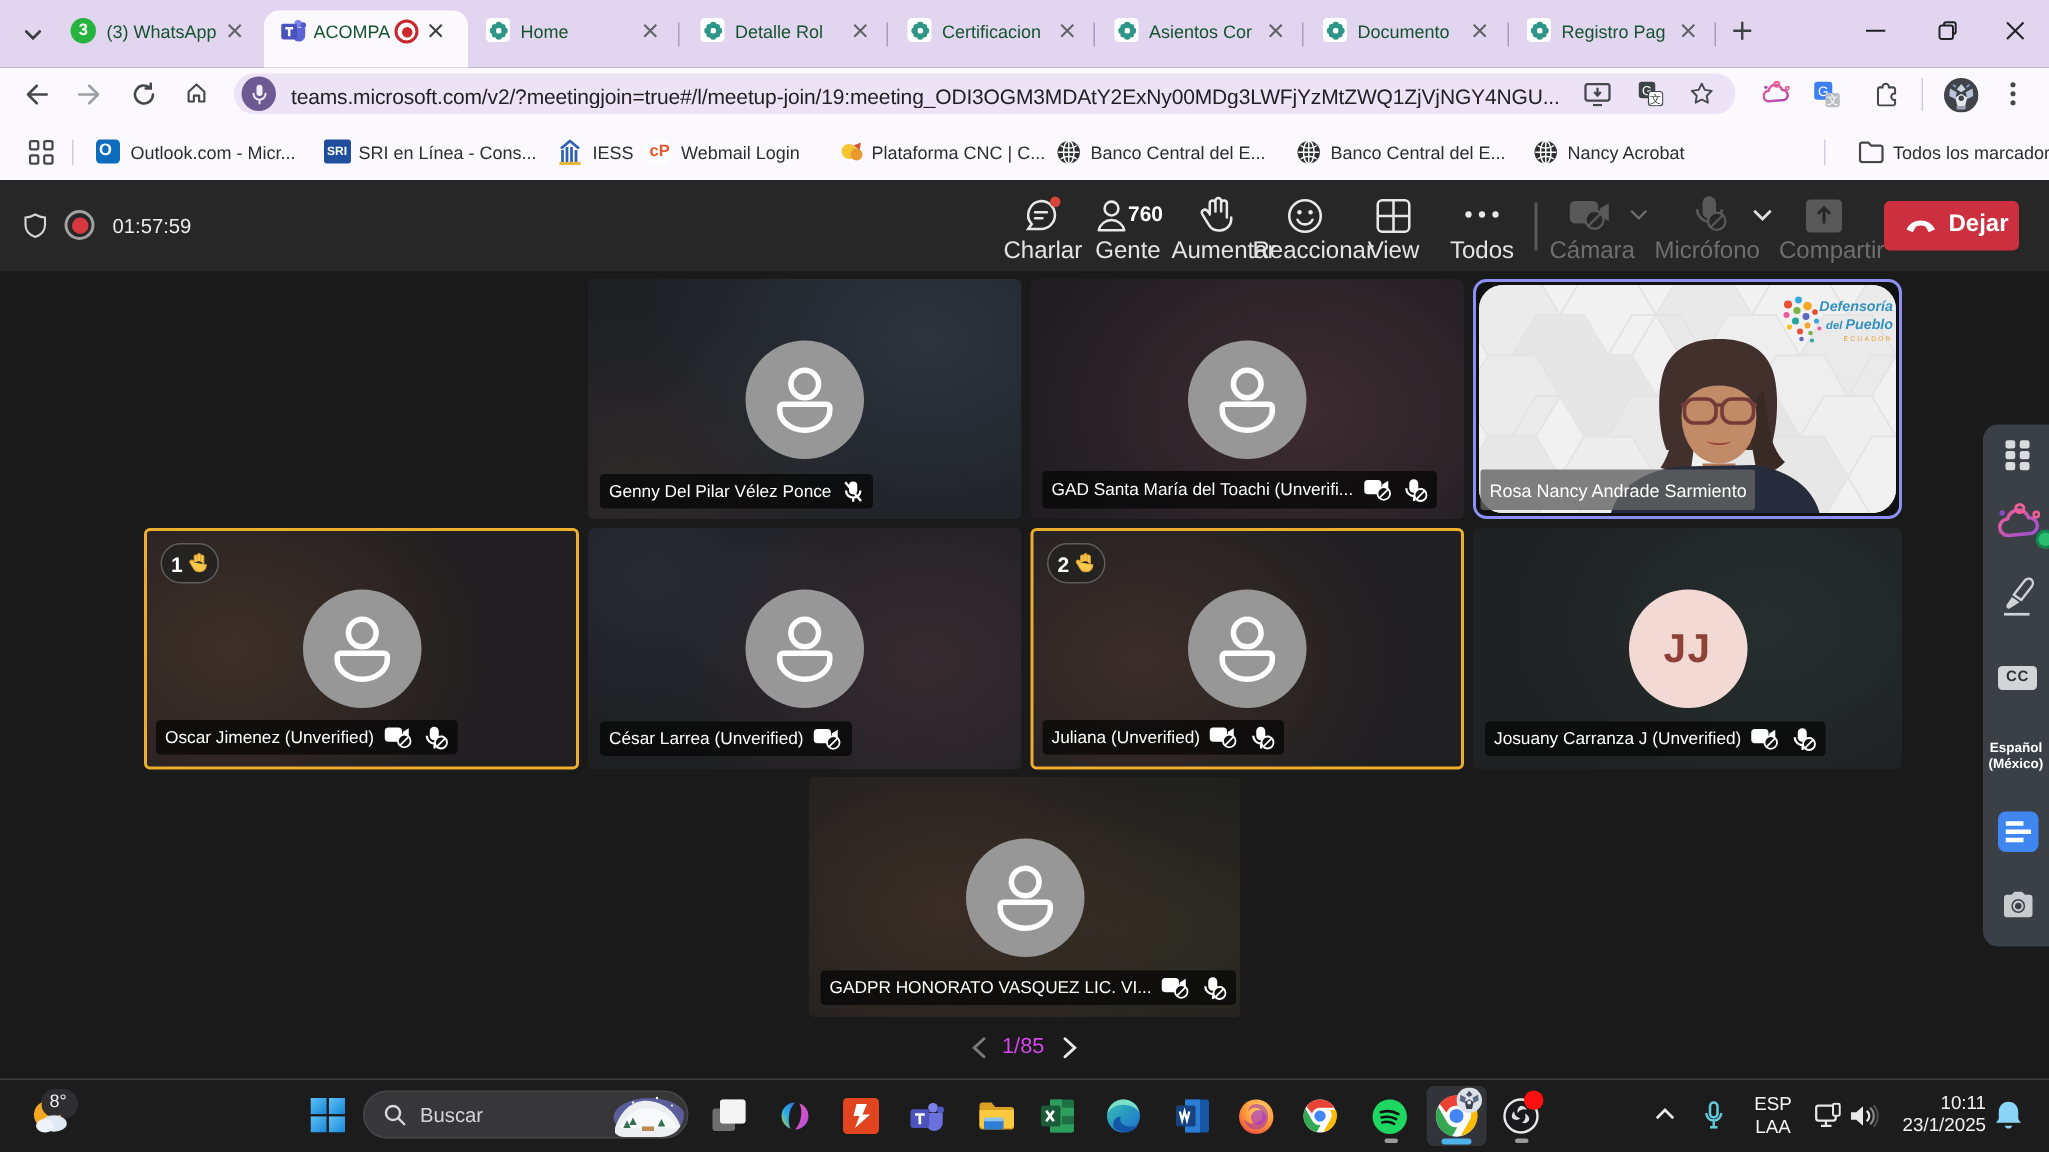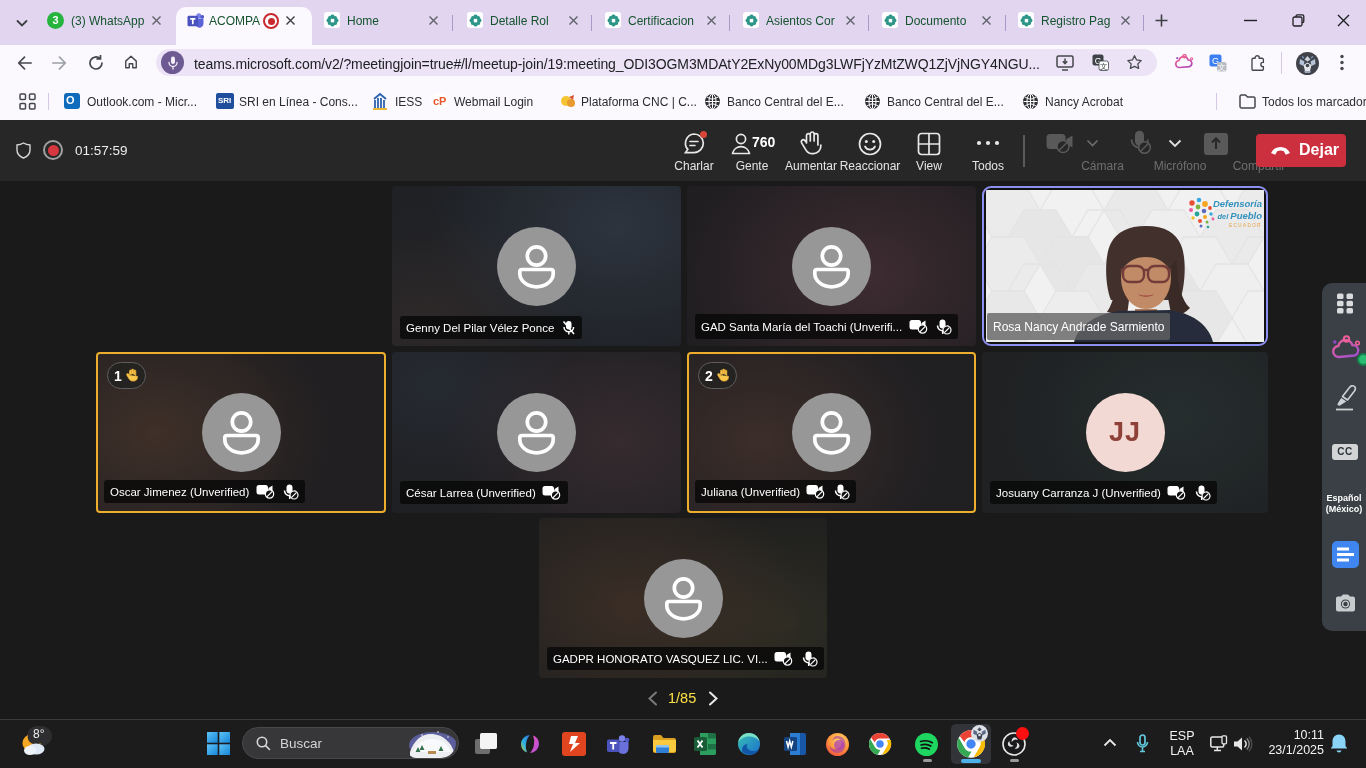--- a/index.html
+++ b/index.html
@@ -14,22 +14,22 @@
 #bookmarks { left:0; top:84px; width:1366px; height:36px; background:#fbf8fe; }
 .tabtxt { font-size:12px; color:#14532d; white-space:nowrap; overflow:hidden; }
 .tsep { width:1px; height:16px; top:15px; background:#a99bc7; }
 .activetab { background:#fbf8fe; border-radius:10px 10px 0 0; top:7px; height:38px; }
 .favsq { width:16px; height:16px; border-radius:3px; background:#fff; display:flex; align-items:center; justify-content:center; }
 .bm { font-size:12px; color:#2b2e31; white-space:nowrap; }
 
 
 #theader { left:0; top:120px; width:1366px; height:61px; background:#272727; }
 #stage { left:0; top:181px; width:1366px; height:538px; background:#1a1a1a; }
-.tbtnlab { font-size:12px; color:#e4e4e4; text-align:center; }
-.tbtnlab.dim { color:#6f6f6f;margin-left:42px; }
+.tbtnlab { font-size:16px; color:#e4e4e4; text-align:center; }
+.tbtnlab.dim { color:#6f6f6f; }
 
 
 .tile { border-radius:4px; overflow:hidden; }
 .avatar { width:79px; height:79px; border-radius:50%; background:#979797; display:flex; align-items:center; justify-content:center; }
 .nlabel { height:23px; background:rgba(9,9,9,0.82); border-radius:3px; color:#fff;
   font-size:11.5px; display:flex; align-items:center; padding:0 6px; white-space:nowrap; }
 .handbadge { height:27px; background:rgba(36,35,33,0.92); border:1px solid #5e5e5e; border-radius:14px;
   color:#fff; font-size:14px; font-weight:bold; display:flex; align-items:center; padding:0 6px; gap:3px; }
 
 
@@ -467,21 +467,21 @@
     <svg width="17" height="16" viewBox="0 0 17 16">
           <rect x="4.5" y="0.5" width="6" height="9" rx="3" fill="#fff"></rect>
           <path d="M2.5 6.5 a5.2 5.2 0 0 0 10.4 0 M7.7 12 v3" stroke="#fff" stroke-width="1.5" fill="none"></path>
           <circle cx="12" cy="11" r="4" fill="#111" stroke="#fff" stroke-width="1.2"></circle>
           <path d="M9.4 13.6 l5.2-5.2" stroke="#fff" stroke-width="1.2"></path>
         </svg>
   </div>
 </div>
 
 <div class="abs" style="left:982px;top:186px;width:286px;height:160px;border-radius:9px;border:2.5px solid #8d90f2;background:#111"></div>
-<div class="abs" style="left:986px;top:190px;width:278px;height:152px;border-radius:1px;overflow:hidden">
+<div class="abs" style="left:986px;top:190px;width:278px;height:152px;border-radius:16px;overflow:hidden">
   <svg width="278" height="152" viewBox="0 0 278 152">
     <rect width="278" height="152" fill="#f1f1f1"></rect>
     <g fill="none" stroke="#e4e4e4" stroke-width="1.3">
       <path d="M-10 20 l16-27 h32 l16 27 -16 27 h-32 z" fill="#ebebeb"></path>
       <path d="M54 20 l16-27 h32 l16 27 -16 27 h-32 z"></path>
       <path d="M118 20 l16-27 h32 l16 27 -16 27 h-32 z" fill="#e9e9e9"></path>
       <path d="M182 20 l16-27 h32 l16 27 -16 27 h-32 z"></path>
       <path d="M246 20 l16-27 h32 l16 27 -16 27 h-32 z" fill="#ebebeb"></path>
       <path d="M22 47 l16-27 h32 l16 27 -16 27 h-32 z" fill="#e6e6e6"></path>
       <path d="M86 47 l16-27 h32 l16 27 -16 27 h-32 z"></path>
@@ -653,21 +653,21 @@
           <path d="M2.5 6.5 a5.2 5.2 0 0 0 10.4 0 M7.7 12 v3" stroke="#fff" stroke-width="1.5" fill="none"></path>
           <circle cx="12" cy="11" r="4" fill="#111" stroke="#fff" stroke-width="1.2"></circle>
           <path d="M9.4 13.6 l5.2-5.2" stroke="#fff" stroke-width="1.2"></path>
         </svg>
   </div>
 </div>
 
 <svg class="abs" style="left:647px;top:691px" width="11" height="15" viewBox="0 0 11 15">
       <path d="M9 1.5 L2.5 7.5 L9 13.5" stroke="#7a7a7a" stroke-width="2" fill="none" stroke-linecap="round"></path>
     </svg>
-<div class="abs" style="left:668px;top:690px;font-size:14.5px;color:#fde047">1/85</div>
+<div class="abs" style="left:668px;top:690px;font-size:14.5px;color:#d946ef">1/85</div>
 <svg class="abs" style="left:708px;top:691px" width="11" height="15" viewBox="0 0 11 15">
       <path d="M2 1.5 L8.5 7.5 L2 13.5" stroke="#e8e8e8" stroke-width="2" fill="none" stroke-linecap="round"></path>
     </svg>
 
 <div id="sidepanel" class="abs"></div>
 <svg class="abs" style="left:1336px;top:293px" width="18" height="21" viewBox="0 0 18 21">
       <g fill="#d9dbdd">
         <rect x="1" y="0.5" width="6.5" height="5.5" rx="1.5"></rect>
         <rect x="10.5" y="0.5" width="6.5" height="5.5" rx="1.5"></rect>
         <rect x="1" y="7.7" width="6.5" height="5.5" rx="1.5"></rect>

